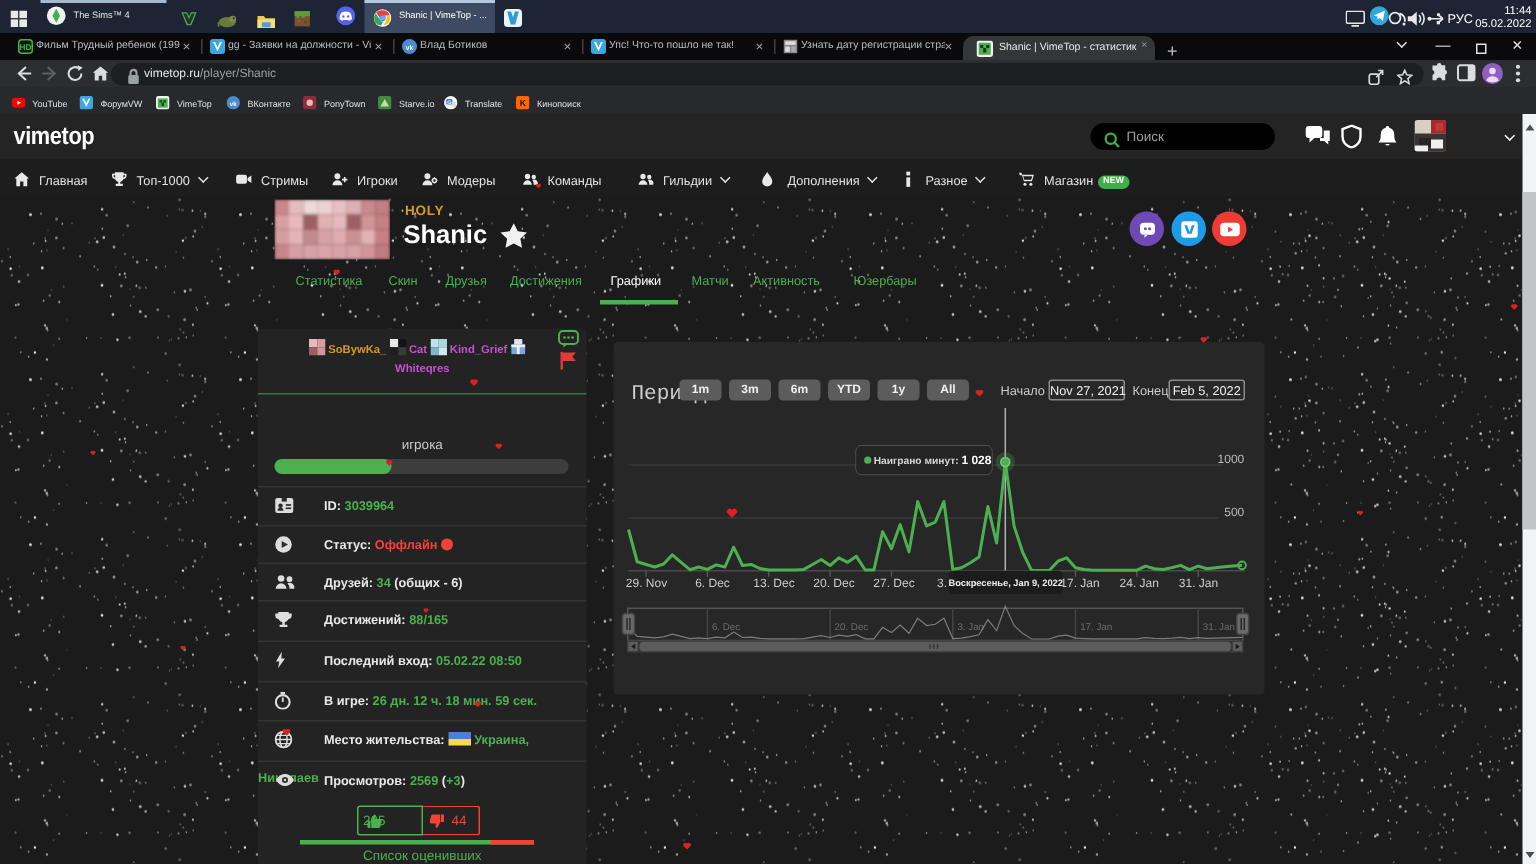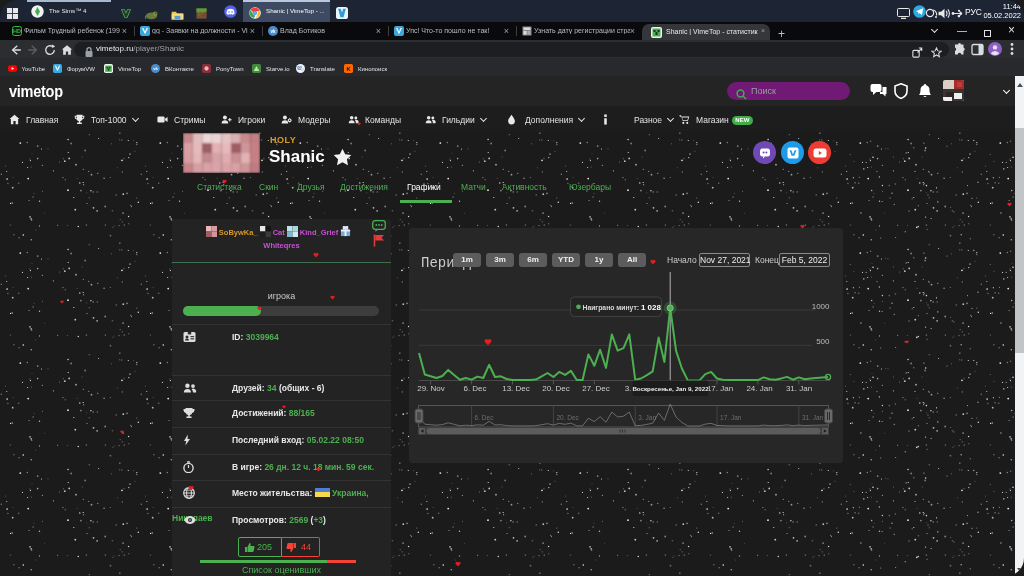--- a/index.html
+++ b/index.html
@@ -1,16 +1,16 @@
 <!DOCTYPE html>
 <html><head><meta charset="utf-8">
 <style>
 * { margin:0; padding:0; box-sizing:border-box; }
 body { width:1024px; height:576px; overflow:hidden; font-family:"Liberation Sans", sans-serif; background:#1b1b1c; }
-#screen { position:relative; width:1024px; height:576px; overflow:hidden;border-radius:18px; }
+#screen { position:relative; width:1024px; height:576px; overflow:hidden; }
 .ht { position:absolute; }
 
 
 #taskbar { position:absolute; left:0; top:0; width:1024px; height:22px; background:#1d2534; }
 #taskbar .ti { position:absolute; top:4px; }
 #taskbar .lbl { position:absolute; top:7px; color:#e8e8e8; font-size:6.2px; white-space:nowrap; }
 #chrome-group2 { position:absolute; left:243px; top:0; width:87px; height:22px; background:#3e4a61; }
 #sims-ind { position:absolute; left:27px; top:0; width:84px; height:2px; background:#a8b8cc; }
 #chrome-ind { position:absolute; left:243px; top:0; width:87px; height:2px; background:#b8c8dc; }
 #tray { position:absolute; right:0; top:0; height:22px; color:#e8e8e8; }
@@ -37,21 +37,21 @@
 #urltext span { color:#9aa0a6; }
 
 
 #bookmarks { position:absolute; left:0; top:58px; width:1024px; height:18px; background:#28292d; }
 .bm { position:absolute; top:5.5px; font-size:6px; color:#e0e2e6; white-space:nowrap; }
 .bm svg { vertical-align:-2px; margin-right:5px; }
 
 
 #sheader { position:absolute; left:0; top:76px; width:1015px; height:30px; background:#242424; }
 #slogo { position:absolute; left:9px; top:5.5px; font-size:16.5px; font-weight:bold; color:#fff; letter-spacing:-0.3px; transform:scaleX(0.88); transform-origin:0 0; }
-#search { position:absolute; left:727px; top:6px; width:123px; height:18px; background:#701a75; border-radius:9px; }
+#search { position:absolute; left:727px; top:6px; width:123px; height:18px; background:#000000; border-radius:9px; }
 #search .mg { position:absolute; left:9px; top:3.5px; }
 #search .ph { position:absolute; left:24px; top:3.5px; font-size:9px; color:#9e9e9e; }
 .hic { position:absolute; top:7px; }
 #huser { position:absolute; left:943px; top:4px; }
 #huname { position:absolute; left:1018px; top:9px; color:#fff; font-size:8.5px; font-weight:normal; }
 
 
 #snav { position:absolute; left:0; top:106px; width:1015px; height:25px; background:#1d1d1d; }
 .nv { position:absolute; top:8px; font-size:8.5px; color:#e3e3e3; white-space:nowrap; }
 .nv svg { vertical-align:-2px; margin-right:6px; width:11px; height:11px; }
@@ -75,28 +75,28 @@
 #lcard { position:absolute; left:172px; top:219px; width:219px; height:400px; background:#232323; border-radius:3px; }
 #names { position:absolute; left:-3px; top:7px; width:219px; text-align:center; font-size:7.5px; font-weight:bold; white-space:nowrap; }
 #names2 { position:absolute; left:0; top:22px; width:219px; text-align:center; font-size:7.5px; font-weight:bold; color:#c94fd6; }
 #gline { position:absolute; left:0; top:42.5px; width:219px; height:1.5px; background:#40704c; }
 #lvl { position:absolute; left:0; top:47px; width:219px; text-align:center; color:#fff; font-size:19px; }
 #lvlw { position:absolute; left:0; top:72px; width:219px; text-align:center; color:#c9c9c9; font-size:9px; }
 #pbar { position:absolute; left:11px; top:87px; width:196px; height:10px; background:#3d3d3d; border-radius:5px; }
 #pfill { position:absolute; left:0; top:0; width:78px; height:10px; background:#4cb050; border-radius:5px; }
 .irow { position:absolute; left:0; width:219px; border-top:1px solid #333; color:#e8e8e8; font-size:8.5px; font-weight:bold; line-height:25px; }
 .irow .ric { position:absolute; left:11px; top:50%; transform:translateY(-50%); line-height:0; }
-.irow .rlb { margin-left:28px;padding-left:32px; }
+.irow .rlb { margin-left:12px;padding-left:32px; }
 .gv { color:#4cb050; }
 .rv { color:#f44336; }
 .wv { color:#e8e8e8; }
 .rdot { display:inline-block; width:8px; height:8px; background:#f44336; border-radius:50%; vertical-align:-1px; }
 .uaflag { display:inline-block; width:15px; height:9px; background:linear-gradient(#4e7fd0 50%, #f7d94c 50%); vertical-align:-1px; }
 #votebox { position:absolute; left:66px; top:318px; width:87px; height:20px; }
-#likebtn { position:absolute; left:0; top:0; width:44px; height:20px; border:1px solid #4cb050; border-radius:2px 0 0 2px; color:#4cb050; font-size:9px; line-height:19px; text-align:right; padding-right:9px; }
+#likebtn { position:absolute; left:0; top:0; width:44px; height:20px; border:1px solid #4cb050; border-radius:2px 0 0 2px; color:#4cb050; font-size:9px; line-height:19px; text-align:right; padding-right:24px; }
 #dislbtn { position:absolute; left:44px; top:0; width:38px; height:20px; border:1px solid #f44336; border-left:none; border-radius:0 2px 2px 0; color:#f44336; font-size:9px; line-height:19px; text-align:right; padding-right:8px; }
 #ratio { position:absolute; left:28px; top:341px; width:156px; height:3px; background:#4cb050; }
 #ratiored { position:absolute; right:0; top:0; width:29px; height:3px; background:#f44336; }
 #listrate { position:absolute; left:0; top:346px; width:219px; text-align:center; color:#4cb050; font-size:9px; }
 
 
 #rcard { position:absolute; left:409px; top:228px; width:434px; height:235px; background:#272727; border-radius:3px; }
 #ctitle { position:absolute; left:0; top:7px; width:434px; text-align:center; color:#fff; font-size:10px; font-weight:bold; }
 #period { position:absolute; left:12px; top:27px; color:#ccc; font-size:14px;font-family:Liberation Mono, monospace; }
 .rbtn { position:absolute; top:25px; width:28px; height:14px; background:#5c5c5c; border-radius:3px; color:#f0f0f0; font-size:8px; font-weight:bold; text-align:center; line-height:14px; }
@@ -425,21 +425,21 @@
           <path d="M1 11.5 a4 4 0 0 1 8 0 Z" fill="#e8e8e8"></path>
           <circle cx="10.7" cy="4.4" r="2" fill="#e8e8e8"></circle>
           <path d="M9.4 7.2 a3.4 3.4 0 0 1 4.8 4.3 H10.6 A5.2 5.2 0 0 0 9.4 7.2 Z" fill="#e8e8e8"></path>
         </svg>Гильдии<span class="chev"></span></div>
   <div class="nv" style="left:506px"><svg width="10" height="13" viewBox="0 0 10 13" xmlns="http://www.w3.org/2000/svg">
           <path d="M5 0.8 C7 3.8 9 6 9 8.3 a4 4 0 0 1 -8 0 C1 6 3 3.8 5 0.8 Z" fill="#e8e8e8"></path>
         </svg><span style="margin-left:2px">Дополнения</span><span class="chev"></span></div>
   <div class="nv" style="left:600px"><svg width="5" height="13" viewBox="0 0 5 13" xmlns="http://www.w3.org/2000/svg">
           <rect x="1" y="0.5" width="3" height="3" fill="#e8e8e8"></rect>
           <rect x="1" y="5" width="3" height="7.5" fill="#e8e8e8"></rect>
-        </svg><span style="margin-left:17px">Разное</span><span class="chev"></span></div>
+        </svg><span style="margin-left:0">Разное</span><span class="chev"></span></div>
   <div class="nv" style="left:679px"><svg width="14" height="13" viewBox="0 0 14 13" xmlns="http://www.w3.org/2000/svg">
           <path d="M0.5 1 h2 l0.6 1.6 h10 l-1.7 5.6 H4.6 L3 3 H1 Z M4.9 7 h5.8 l1-3 H4 Z" fill="#e8e8e8"></path>
           <circle cx="5.5" cy="10.8" r="1.3" fill="#e8e8e8"></circle>
           <circle cx="10.5" cy="10.8" r="1.3" fill="#e8e8e8"></circle>
         </svg>Магазин<span id="newbadge">NEW</span></div>
 </div>
 
 <div id="content">
   <svg width="1024" height="445" style="position:absolute;left:0;top:131px" xmlns="http://www.w3.org/2000/svg">
         <defs>
@@ -728,20 +728,24 @@
           <div id="pfill"></div>
         </div>
     <div class="irow" style="top:105px;height:25px"><span class="ric"><svg width="13" height="11" viewBox="0 0 13 11" xmlns="http://www.w3.org/2000/svg">
               <rect x="0.5" y="0.5" rx="1.5" width="12" height="10" fill="#ddd"></rect>
               <rect x="4.8" y="0.5" width="3.4" height="2.4" fill="#2a2a2a"></rect>
               <circle cx="4" cy="5.6" r="1.5" fill="#2a2a2a"></circle>
               <path d="M2 9 a2 2 0 0 1 4 0 Z" fill="#2a2a2a"></path>
               <rect x="7.5" y="4.6" width="3.6" height="1.1" fill="#2a2a2a"></rect>
               <rect x="7.5" y="6.8" width="3.6" height="1.1" fill="#2a2a2a"></rect>
             </svg></span><span class="rlb">ID:</span>&nbsp;<span class="gv">3039964</span></div>
+        <div class="irow" style="top:130.5px;height:25px"><span class="ric"><svg width="12" height="12" viewBox="0 0 12 12" xmlns="http://www.w3.org/2000/svg">
+              <circle cx="6" cy="6" r="5.5" fill="#ddd"></circle>
+              <path d="M4.8 3.6 L9 6 L4.8 8.4 Z" fill="#2a2a2a"></path>
+            </svg></span><span class="rlb">Статус:</span>&nbsp;<span class="rv">Оффлайн</span>&nbsp;<span class="rdot"></span></div>
         <div class="irow" style="top:155.5px;height:25px"><span class="ric"><svg width="14" height="11" viewBox="0 0 14 11" xmlns="http://www.w3.org/2000/svg">
               <circle cx="4.4" cy="3.2" r="2.2" fill="#ddd"></circle>
               <path d="M0.8 10 a3.6 3.6 0 0 1 7.2 0 Z" fill="#ddd"></path>
               <circle cx="10" cy="3.6" r="1.9" fill="#ddd"></circle>
               <path d="M8.6 6.4 a3.2 3.2 0 0 1 4.6 3.6 H10 A5 5 0 0 0 8.6 6.4 Z" fill="#ddd"></path>
             </svg></span><span class="rlb">Друзей:</span>&nbsp;<span class="gv">34</span> <span class="wv">(общих - 6)</span></div>
         <div class="irow" style="top:181px;height:25px"><span class="ric"><svg width="12" height="11" viewBox="0 0 12 11" xmlns="http://www.w3.org/2000/svg">
               <path d="M2.5 0.5 h7 v1 h2 v1.2 a2.8 2.8 0 0 1 -2.3 2.7 A3.3 3.3 0 0 1 6.8 7.5 V9 h1.8 v1.5 H3.4 V9 h1.8 V7.5 A3.3 3.3 0 0 1 2.8 5.4 a2.8 2.8 0 0 1 -2.3-2.7 V1.5 h2 Z" fill="#ddd"></path>
             </svg></span><span class="rlb">Достижений:</span>&nbsp;<span class="gv">88/165</span></div>
         <div class="irow" style="top:207.5px;height:25px"><span class="ric"><svg width="8" height="12" viewBox="0 0 8 12" xmlns="http://www.w3.org/2000/svg">

